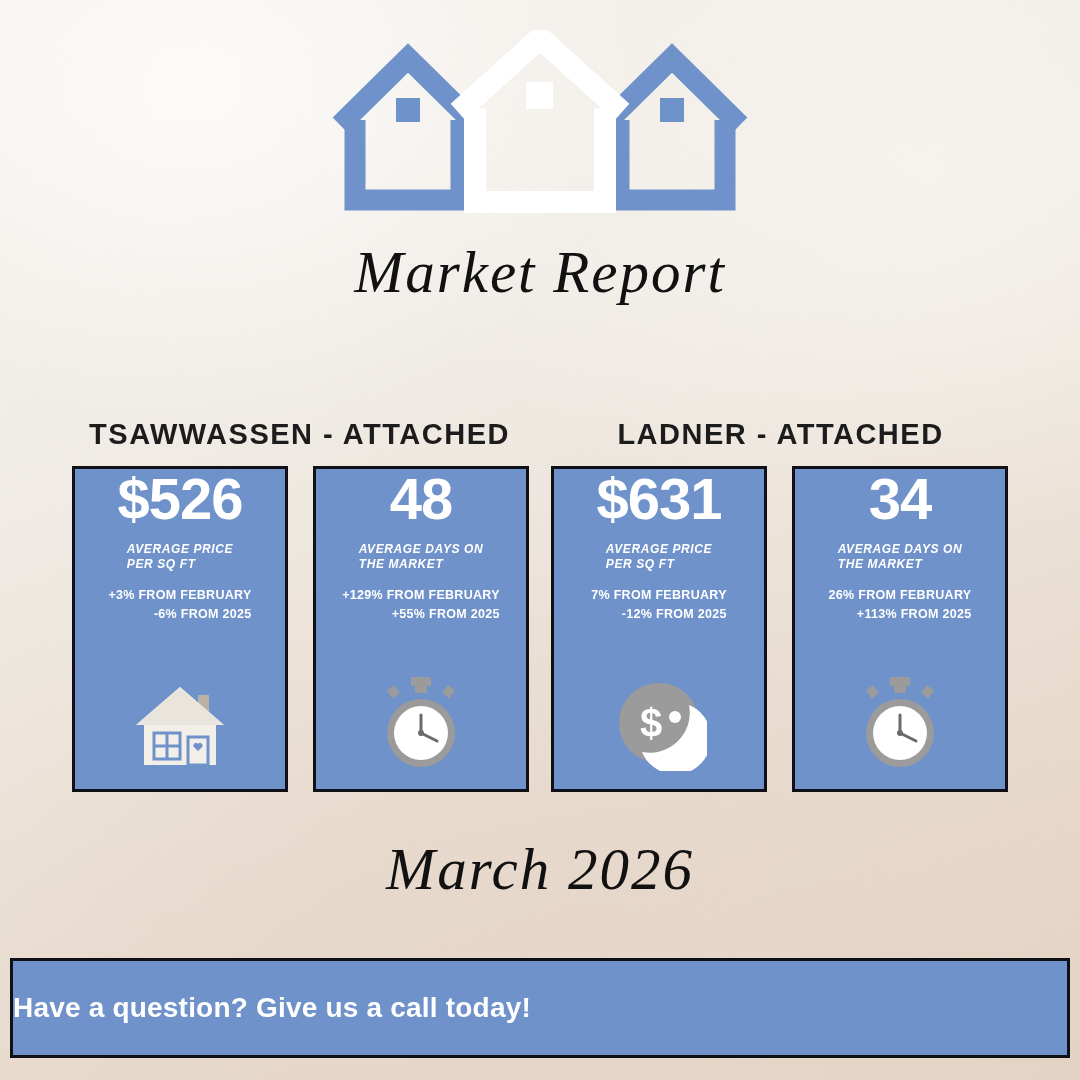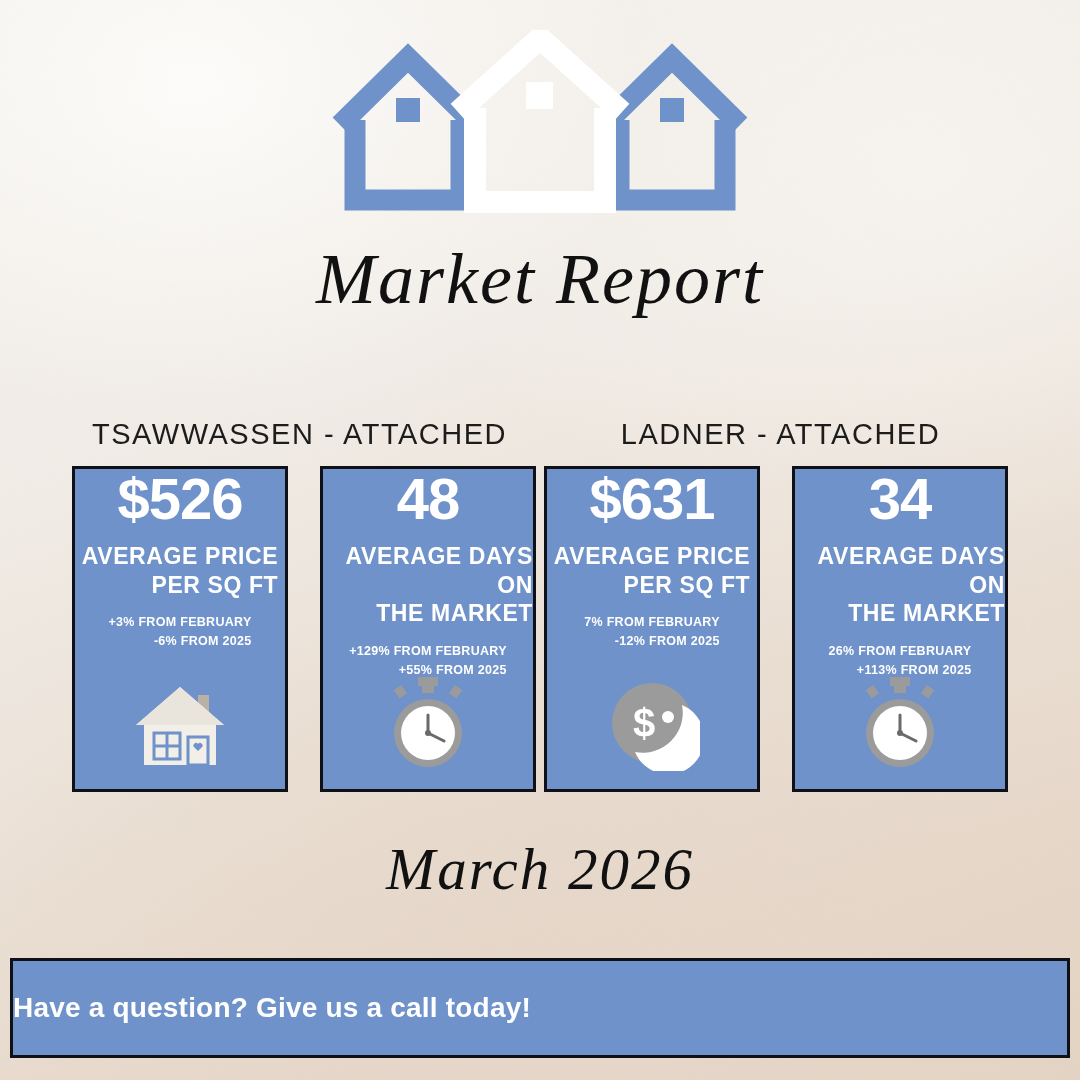--- a/index.html
+++ b/index.html
@@ -38,42 +38,42 @@
   .script {
     font-family: "Liberation Serif", serif;
     font-style: italic;
     color: #111;
     text-align: center;
     white-space: nowrap;
   }
   .market-report {
     position: absolute;
     top: 238px; left: 0; width: 1080px;
-    font-size: 72px;
+    font-size: 59px;
     letter-spacing: 2px;
   }
   .month-year {
     position: absolute;
     top: 835px; left: 0; width: 1080px;
     font-size: 59px;
     letter-spacing: 2px;
   }
 
   
   .section-heads {
     position: absolute;
     top: 418px; left: 72px; width: 936px;
     display: flex;
   }
   .section-head {
     font-size: 29px;
     letter-spacing: 1.5px;
     color: #1c1c1c;
     text-align: center;
-    font-weight: 400;
+    font-weight: 700;
     font-family: "Liberation Sans", sans-serif;
   }
   .section-head.left  { width: 455px; }
   .section-head.right { width: 455px; margin-left: 26px; }
 
   
   .cards {
     position: absolute;
     top: 466px; left: 72px;
     width: 936px; height: 326px;
@@ -84,35 +84,36 @@
   .card {
     width: 216px; height: 326px;
     background: #6f92ca;
     border: 3px solid #0f1116;
     color: #fff;
     position: relative;
     display: flex;
     flex-direction: column;
     align-items: center;
   }
-  .card + .card { margin-left: 32px; }
+  .card + .card { margin-left: 25px; }
   .card-value {
     font-size: 58px;
     font-weight: bold;
     line-height: 1.05;
     letter-spacing: -1px;
   }
   .card-label {
     margin-top: 12px;
-    font-size: 23px;
+    font-size: 12px;
     font-weight: bold;
     letter-spacing: .6px;
-    text-align: right;
+    text-align: left;
     line-height: 1.25;
     white-space: pre-line;
+    font-style: italic;
   }
   .card-sub {
     margin-top: 14px;
     font-size: 12.5px;
     font-weight: bold;
     letter-spacing: .3px;
     text-align: right;
     line-height: 1.5;
     white-space: pre-line;
   }

